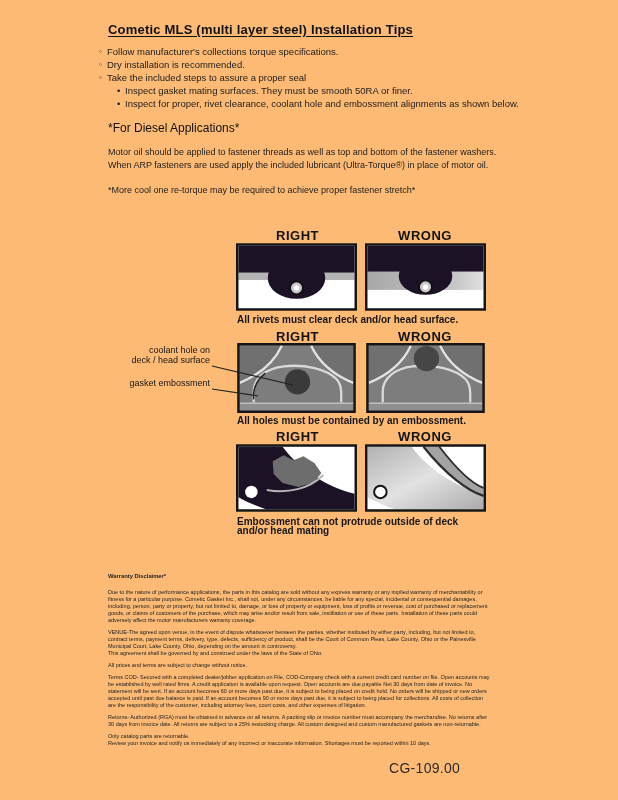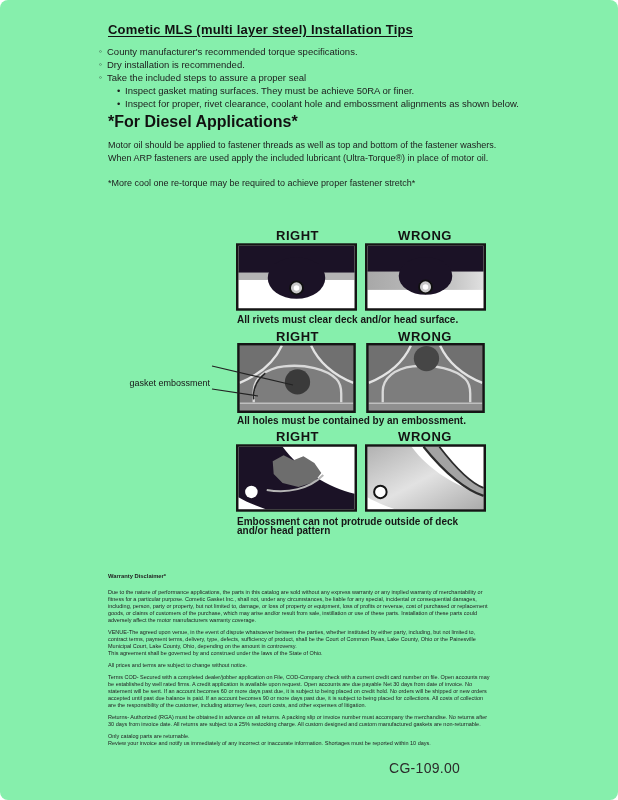--- a/index.html
+++ b/index.html
@@ -1,35 +1,35 @@
 <!DOCTYPE html>
 <html><head>
 <meta charset="utf-8">
 <style>
   html,body { margin:0; padding:0; background:#ffffff; }
   .page {
-    position:relative; width:618px; height:800px; background:#86efac;
-    font-family:"Liberation Sans", sans-serif; color:#1c1c1c; overflow:hidden;border-radius:8px;
+    position:relative; width:618px; height:800px; background:#fdba74;
+    font-family:"Liberation Sans", sans-serif; color:#1c1c1c; overflow:hidden;
   }
   .pre { white-space:pre-line; }
 
   .title {
     position:absolute; left:108px; top:22px; margin:0;
     font-size:13px; font-weight:bold; text-decoration:underline;
     text-underline-offset:2px; letter-spacing:0.2px; color:#111;
   }
 
   .bullets { position:absolute; left:99px; top:45px; font-size:9.5px; line-height:13px; }
   .brow { display:flex; }
   .bm { width:8px; flex:0 0 8px; text-align:left; }
   .bm.open { font-size:8px; line-height:13px; }
   .brow.sub { padding-left:18px; }
 
   .diesel { position:absolute; left:108px; top:114px; width:470px; font-size:9px; line-height:13px; }
-  .diesel h2 { margin:1px 0 11px 0; font-size:16px; font-weight:bold; color:#111; }
+  .diesel h2 { margin:8px 0 11px 0; font-size:12px; font-weight:normal; color:#111; }
   .diesel p { margin:0 0 12px 0; }
 
   .diag { position:absolute; left:0; width:564px; }
   .diag1 { top:228px; height:100px; }
   .diag2 { top:329px; height:100px; }
   .diag3 { top:429px; height:110px; }
   .dlabel { position:absolute; top:0; font-size:13px; font-weight:600; letter-spacing:0.5px; text-align:center; color:#131313; }
   .dlabel.l { left:237px; width:121px; }
   .dlabel.r { left:365px; width:120px; }
   .dbox { position:absolute; display:block; }
@@ -60,33 +60,33 @@
 </head>
 <body>
 
 <div class="page">
 
   <h1 class="title">Cometic MLS (multi layer steel) Installation Tips</h1>
 
   <div class="bullets">
     <div class="brow">
       <span class="bm open">◦</span>
-      <span>County manufacturer's recommended torque specifications.</span>
+      <span>Follow manufacturer's collections torque specifications.</span>
     </div>
     <div class="brow">
       <span class="bm open">◦</span>
       <span>Dry installation is recommended.</span>
     </div>
     <div class="brow">
       <span class="bm open">◦</span>
       <span>Take the included steps to assure a proper seal</span>
     </div>
     <div class="brow sub">
       <span class="bm">•</span>
-      <span>Inspect gasket mating surfaces.  They must be achieve 50RA or finer.</span>
+      <span>Inspect gasket mating surfaces.  They must be smooth 50RA or finer.</span>
     </div>
     <div class="brow sub">
       <span class="bm">•</span>
       <span>Inspect for proper, rivet clearance, coolant hole and embossment alignments as shown below.</span>
     </div>
   </div>
 
   <div class="diesel">
     <h2>*For Diesel Applications*</h2>
     <p class="pre">Motor oil should be applied to fastener threads as well as top and bottom of the fastener washers.
@@ -125,20 +125,22 @@
       <rect x="1.25" y="1.25" width="119.5" height="65.5" fill="none" stroke="#151515" stroke-width="2.5"></rect>
     </svg>
 
     <div class="dcaption">All rivets must clear deck and/or head surface.</div>
   </div>
 
   <div class="diag diag2">
     <div class="dlabel l">RIGHT</div>
     <div class="dlabel r">WRONG</div>
 
+    <div class="sidelabel coolant pre">coolant hole on
+deck / head surface</div>
     <div class="sidelabel emboss">gasket embossment</div>
 
     <svg class="dbox l" viewBox="0 0 122 72">
       <rect x="1" y="1" width="120" height="70" fill="#7d7d7d"></rect>
       <path d="M2.5,2.5 L46,2.5 C38,20 22,33 2.5,41 Z" fill="#707070"></path>
       <path d="M119.5,2.5 L76,2.5 C84,20 100,33 119.5,41 Z" fill="#707070"></path>
       <path d="M46,2.5 C38,20 22,33 2.5,41" stroke="#e3e3e3" stroke-width="2.4" fill="none"></path>
       <path d="M76,2.5 C84,20 100,33 119.5,41" stroke="#e3e3e3" stroke-width="2.4" fill="none"></path>
       <rect x="2.5" y="62" width="117" height="7.5" fill="#8f8f8f"></rect>
       <path d="M2.5,62 L119.5,62" stroke="#bfbfbf" stroke-width="1.5"></path>
@@ -193,21 +195,21 @@
       <rect x="1" y="1" width="120" height="66" fill="#ffffff"></rect>
       <path d="M2.5,2.5 L47,2.5 C64,26 94,44 119.5,50 L119.5,65.5 L30,65.5 C20,62 9,57.5 2.5,53.5 Z" fill="url(#bandg)"></path>
       <path d="M59,2.5 L75,2.5 C93,26 109,40 119.5,44 L119.5,52 C103,47 81,30 59,2.5 Z" fill="#a3a3a3"></path>
       <path d="M59,2.5 C81,30 103,47 119.5,52" stroke="#2c2c2c" stroke-width="2.2" fill="none"></path>
       <path d="M75,2.5 C93,26 109,40 119.5,44" stroke="#2c2c2c" stroke-width="1.8" fill="none"></path>
       <circle cx="15.5" cy="48" r="6.3" fill="#ffffff" stroke="#151515" stroke-width="2"></circle>
       <rect x="1.25" y="1.25" width="119.5" height="65.5" fill="none" stroke="#151515" stroke-width="2.5"></rect>
     </svg>
 
     <div class="dcaption pre">Embossment can not protrude outside of deck
-and/or head pattern</div>
+and/or head mating</div>
   </div>
 
   <div class="legal">
     <h3>Warranty Disclaimer*</h3>
     <p class="pre">Due to the nature of performance applications, the parts in this catalog are sold without any express warranty or any implied warranty of merchantability or
 fitness for a particular purpose.  Cometic Gasket Inc., shall not, under any circumstances, be liable for any special, incidental or consequential damages,
 including, person, party or property, but not limited to, damage, or loss of property or equipment, loss of profits or revenue, cost of purchased or replacement
 goods, or claims of customers of the purchase, which may arise and/or result from sale, instillation or use of these parts.  Installation of these parts could
 adversely affect the motor manufacturers warranty coverage.</p>
     <p class="pre">VENUE-The agreed upon venue, in the event of dispute whatsoever between the parties, whether instituted by either party, including, but not limited to,

